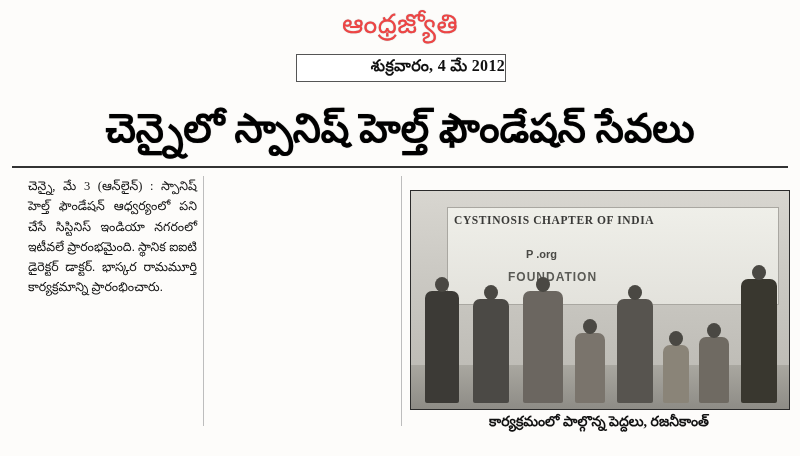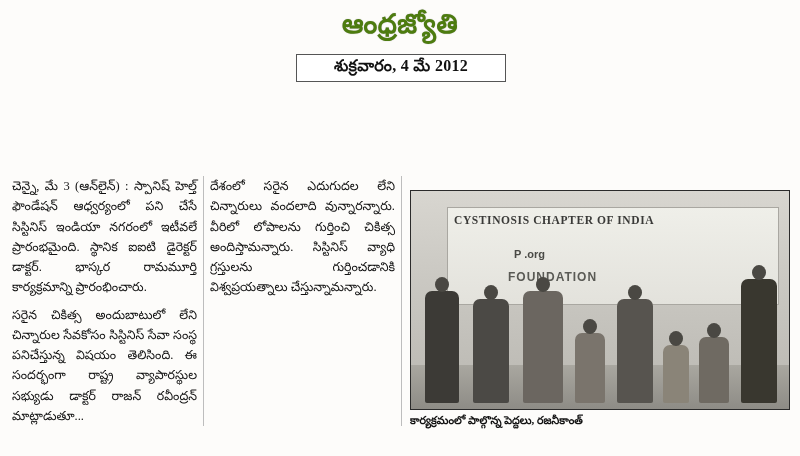--- a/index.html
+++ b/index.html
@@ -24,40 +24,40 @@
     left: 0;
     top: 4px;
     width: 800px;
     height: 46px;
     text-align: center;
   }
   .masthead-title {
     display: inline-block;
     font-family: "Liberation Serif", serif;
     font-size: 27px;
-    font-weight: bold;
-    color: #4d7c0f;
+    font-weight: normal;
+    color: #ef4444;
     letter-spacing: 0.5px;
     line-height: 40px;
     text-shadow: 0 0 1px rgba(0,0,0,0.35);
     text-align: right;
   }
 
   
   .date-strip {
     position: absolute;
     left: 296px;
     top: 54px;
     width: 208px;
     height: 26px;
     border: 1px solid #555;
     background: #fff;
     display: flex;
     align-items: center;
-    justify-content: center;
+    justify-content: flex-end;
   }
   .date-text {
     font-family: "Liberation Serif", serif;
     font-size: 16px;
     font-weight: bold;
     color: #111;
     letter-spacing: 0.3px;
   }
 
   
@@ -94,21 +94,21 @@
   .col {
     position: absolute;
     top: 0;
     font-family: "Liberation Serif", serif;
     font-size: 12.5px;
     line-height: 1.62;
     color: #111;
     text-align: justify;
   }
   .col p {
-    margin: 0 0 7px 0;
+    margin: 0 0 7px 16px;
   }
   .col-1 { left: 0px;   width: 185px; }
   .col-2 { left: 198px; width: 185px; }
 
   
   .photo-block {
     position: absolute;
     left: 398px;
     top: 0;
     width: 378px;
@@ -148,21 +148,21 @@
     font-family: Liberation Serif, serif;
     font-size: 11.5px;
     font-weight: bold;
     letter-spacing: 0.6px;
     color: #3a3a38;
     white-space: nowrap;
     overflow: hidden;
   }
   .banner-line2 {
     position: absolute;
-    left: 66px;
+    left: 78px;
     top: 40px;
     font-family: "Liberation Sans", sans-serif;
     font-size: 11px;
     font-weight: bold;
     color: #4a4a46;
   }
   .banner-line3 {
     position: absolute;
     left: 60px;
     top: 62px;
@@ -203,22 +203,23 @@
   .p5 { left: 206px; width: 36px; height: 104px; background:#57544f; }
   .p6 { left: 252px; width: 26px; height: 58px;  background:#8a8478; }
   .p7 { left: 288px; width: 30px; height: 66px;  background:#6f6a62; }
   .p8 { left: 330px; width: 36px; height: 124px; background:#39372f; }
 
   .photo-caption {
     position: absolute;
     left: 0;
     top: 238px;
     width: 378px;
-    font-family: "Liberation Serif", serif;
-    font-size: 11px;
+    text-align: center;
+    font-family: "Liberation Serif", serif;
+    font-size: 14px;
     font-weight: bold;
     color: #111;
   }
 
   .divider-v {
     position: absolute;
     top: 0;
     width: 1px;
     height: 250px;
     background: #bdbdbd;
@@ -232,33 +233,34 @@
 <div class="page">
 
   <div class="masthead">
     <span class="masthead-title">ఆంధ్రజ్యోతి</span>
   </div>
 
   <div class="date-strip">
     <span class="date-text">శుక్రవారం, 4 మే 2012</span>
   </div>
 
+  <div class="headline-wrap">
+    <h1 class="headline">చెన్నైలో స్పానిష్ హెల్త్ ఫౌండేషన్ సేవలు</h1>
+  </div>
 
   <div class="body-area">
 
     <div class="divider-v dv1"></div>
     <div class="divider-v dv2"></div>
 
     <div class="col col-1">
       <p>చెన్నై, మే 3 (ఆన్‌లైన్) : స్పానిష్ హెల్త్ ఫౌండేషన్ ఆధ్వర్యంలో పని చేసే సిస్టినిస్ ఇండియా నగరంలో ఇటీవలే ప్రారంభమైంది. స్థానిక ఐఐటి డైరెక్టర్ డాక్టర్. భాస్కర రామమూర్తి కార్యక్రమాన్ని ప్రారంభించారు.</p>
-      <p>సరైన చికిత్స అందుబాటులో లేని చిన్నారుల సేవకోసం సిస్టినిస్ సేవా సంస్థ పనిచేస్తున్న విషయం తెలిసింది. ఈ సందర్భంగా రాష్ట్ర వ్యాపారస్థుల సభ్యుడు డాక్టర్ రాజన్ రవీంద్రన్ మాట్లాడుతూ...</p>
     </div>
 
     <div class="col col-2">
-      <p>దేశంలో సరైన ఎదుగుదల లేని చిన్నారులు వందలాది వున్నారన్నారు. వీరిలో లోపాలను గుర్తించి చికిత్స అందిస్తామన్నారు. సిస్టినిస్ వ్యాధి గ్రస్తులను గుర్తించడానికి విశ్వప్రయత్నాలు చేస్తున్నామన్నారు.</p>
     </div>
 
     <div class="photo-block">
       <div class="photo">
         <div class="photo-inner">
           <div class="banner">
             <div class="banner-line1">CYSTINOSIS CHAPTER OF INDIA</div>
             <div class="banner-line2">P .org</div>
             <div class="banner-line3">FOUNDATION</div>
           </div>

